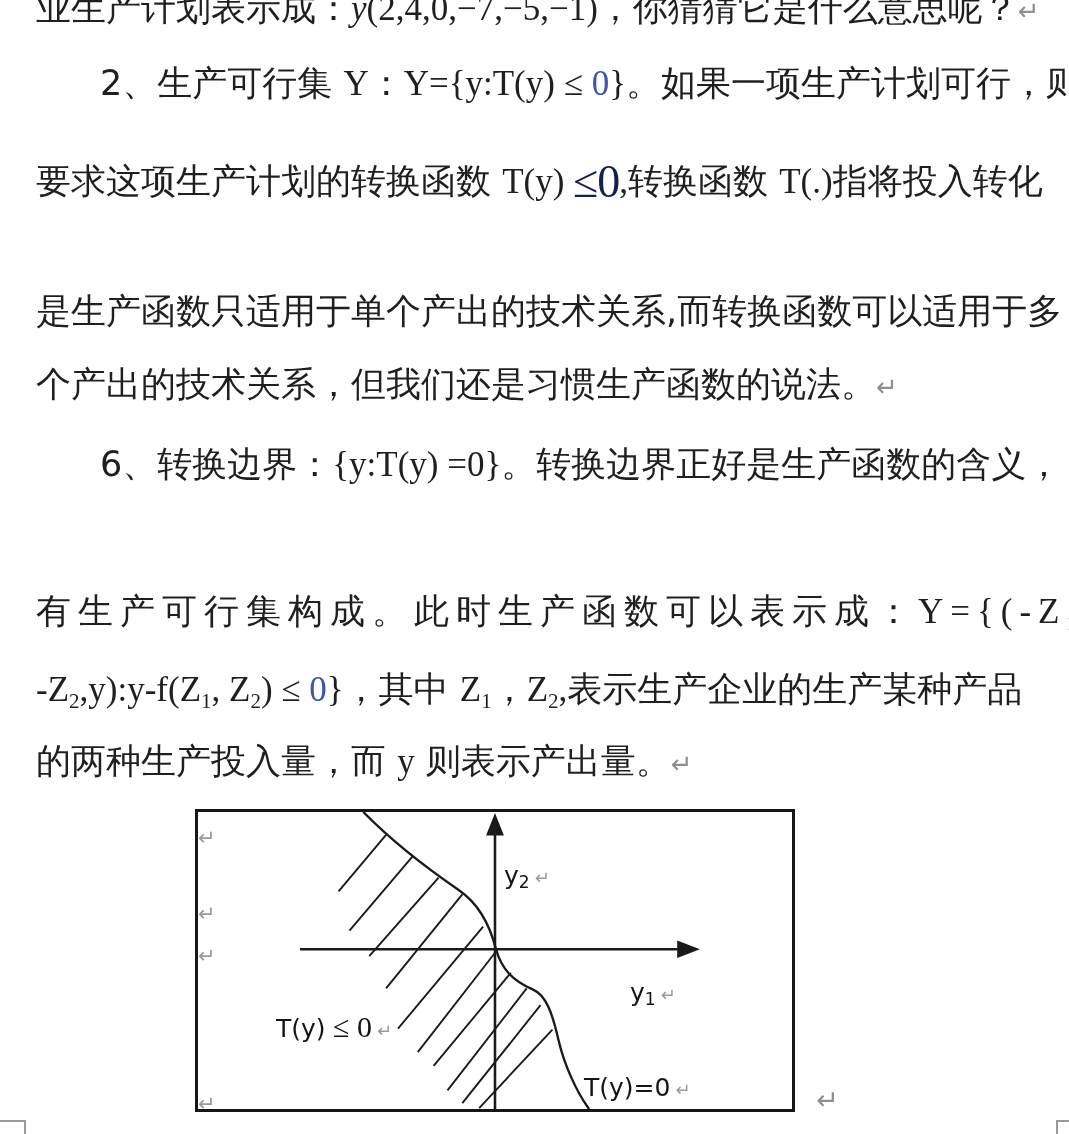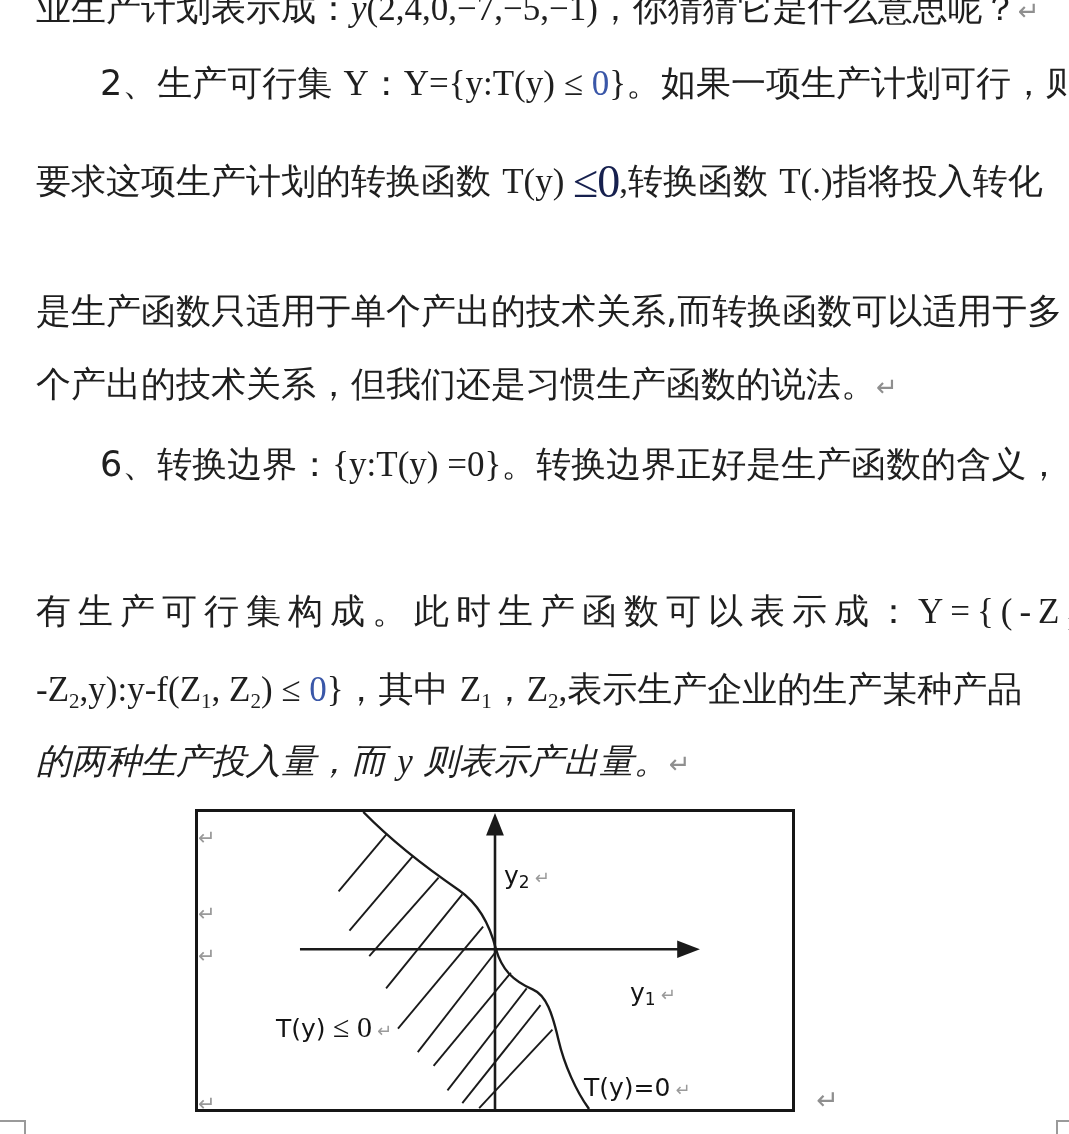--- a/index.html
+++ b/index.html
@@ -52,21 +52,21 @@
 
   <div id="textbody">
       <div class="line" style="top: -13px;"><span class="seg-c">业生产计划表示成：</span><span class="seg-mi">y</span><span class="seg-m">(2,4,0,−7,−5,−1)</span><span class="seg-c">，你猜猜它是什么意思呢？</span><span class="seg-p">↵</span></div>
       <div class="line indent" style="top: 62px;"><span class="seg-c">2、生产可行集 </span><span class="seg-m">Y：Y={y:T(y) ≤ </span><span class="seg-blue">0</span><span class="seg-m">}</span><span class="seg-c">。如果一项生产计划可行，则</span></div>
       <div class="line" style="top: 139px; margin-top: 20px;"><span class="seg-c">要求这项生产计划的转换函数 </span><span class="seg-m">T(y) </span><span class="seg-big">≤0</span><span class="seg-m">,</span><span class="seg-c">转换函数 </span><span class="seg-m">T(.)</span><span class="seg-c">指将投入转化</span></div>
       <div class="line" style="top: 363px;"><span class="seg-c">个产出的技术关系，但我们还是习惯生产函数的说法。</span><span class="seg-p">↵</span></div>
       <div class="line" style="top: 290px;"><span class="seg-c">是生产函数只适用于单个产出的技术关系,而转换函数可以适用于多</span></div>
       <div class="line indent" style="top: 443px;"><span class="seg-c">6、转换边界：</span><span class="seg-m">{y:T(y) =0}</span><span class="seg-c">。转换边界正好是生产函数的含义，</span></div>
       <div class="line wide" style="top: 590px;"><span class="seg-c">有生产可行集构成。此时生产函数可以表示成：</span><span class="seg-m">Y={(-Z</span><span class="seg-sub">1</span></div>
       <div class="line" style="top: 668px;"><span class="seg-m">-Z</span><span class="seg-sub">2</span><span class="seg-m">,y):y-f(Z</span><span class="seg-sub">1</span><span class="seg-m">, Z</span><span class="seg-sub">2</span><span class="seg-m">) ≤ </span><span class="seg-blue">0</span><span class="seg-m">}</span><span class="seg-c">，其中 </span><span class="seg-m">Z</span><span class="seg-sub">1</span><span class="seg-c">，</span><span class="seg-m">Z</span><span class="seg-sub">2</span><span class="seg-m">,</span><span class="seg-c">表示生产企业的生产某种产品</span></div>
-      <div class="line" style="top: 740px; font-style: italic;"><span class="seg-c">的两种生产投入量，而 </span><span class="seg-m">y</span><span class="seg-c"> 则表示产出量。</span><span class="seg-p">↵</span></div>
+      <div class="line" style="top: 740px;"><span class="seg-c">的两种生产投入量，而 </span><span class="seg-m">y</span><span class="seg-c"> 则表示产出量。</span><span class="seg-p">↵</span></div>
     </div>
 
   <div id="figure">
     <svg viewBox="0 0 600 303" preserveAspectRatio="none">
 
       <line x1="300" y1="16" x2="300" y2="303" stroke="#1a1a1a" stroke-width="2.6"></line>
       <polygon points="300,1 291,24 309,24" fill="#1a1a1a"></polygon>
 
       <line x1="103" y1="140" x2="490" y2="140" stroke="#1a1a1a" stroke-width="2.6"></line>
       <polygon points="507,140 484,131 484,149" fill="#1a1a1a"></polygon>

